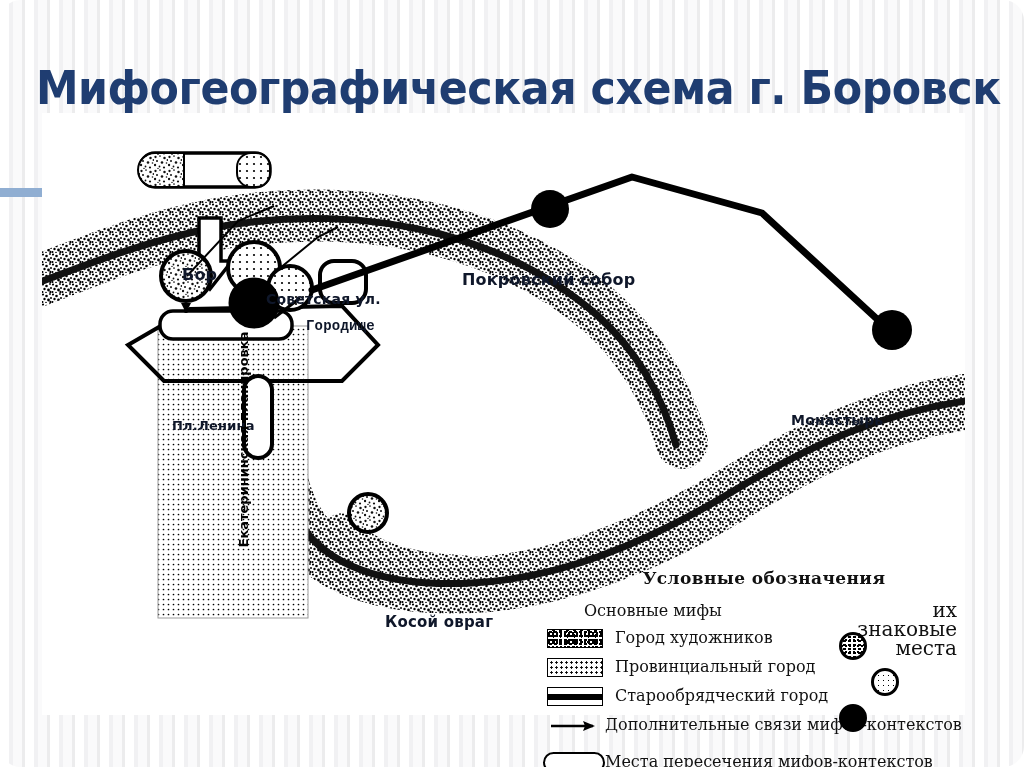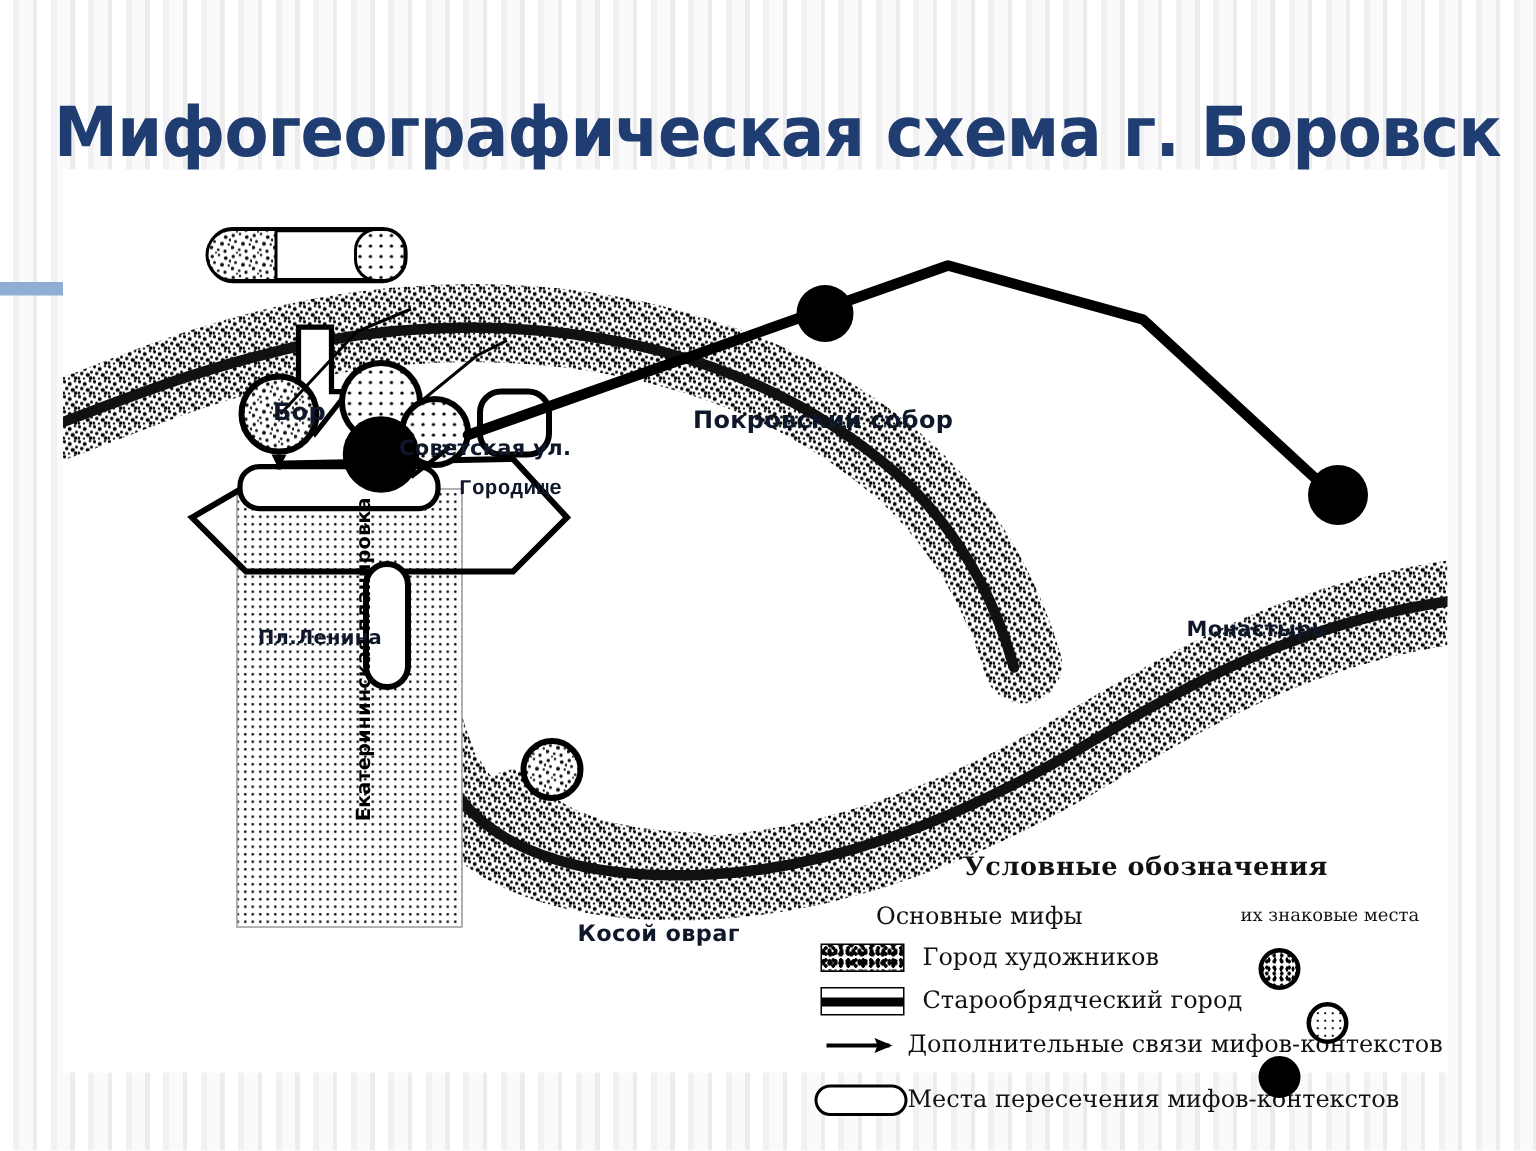--- a/index.html
+++ b/index.html
@@ -20,20 +20,21 @@
     position: relative;
     width: 1024px;
     height: 767px;
     background-color: #f6f6f7;
     background-image:
       repeating-linear-gradient(90deg,
         #ffffff 0px, #ffffff 9px,
         #f1f1f3 9px, #f1f1f3 13px,
         #fafafb 13px, #fafafb 22px,
         #ececed 22px, #ececed 25px);
+    border-radius: 21px;
   }
 
   
   #title {
     position: absolute;
     left: 36px;
     top: 30px;
     width: 940px;
     font-size: 46px;
     line-height: 54px;
@@ -124,21 +125,21 @@
     letter-spacing: 0.4px;
     margin-left: 20px;
   }
   .legend-head-row {
     position: relative;
     height: 24px;
     margin-top: 13px;
     font-size: 16px;
   }
   #legend-head-left  { position: absolute; left: 45px;  top: 0; }
-  #legend-head-right { position: absolute; left: 288px; top: 0; width: 130px; text-align: left; line-height: 19px; font-size: 12px; }
+  #legend-head-right { position: absolute; left: 288px; top: 0; width: 130px; text-align: right; line-height: 19px; font-size: 20px; }
 
   .legend-row {
     position: relative;
     height: 29px;
   }
   .legend-swatch {
     position: absolute;
     left: 8px;
     top: 4px;
     width: 56px;
@@ -368,20 +369,24 @@
       <div class="legend-head-row">
         <div id="legend-head-left">Основные мифы</div>
         <div id="legend-head-right">их знаковые места</div>
       </div>
 
       <div class="legend-row">
         <span class="legend-swatch sw-speckle"></span>
         <span class="legend-text">Город художников</span>
       </div>
 
+      <div class="legend-row">
+        <span class="legend-swatch sw-dots"></span>
+        <span class="legend-text">Провинциальный город</span>
+      </div>
 
       <div class="legend-row">
         <span class="legend-swatch sw-bar"></span>
         <span class="legend-text">Старообрядческий город</span>
       </div>
 
       <div class="legend-row">
         <svg class="legend-arrow" viewBox="0 0 56 16">
           <path d="M 2,8 L 44,8" stroke="#000" stroke-width="2.6" fill="none"></path>
           <path d="M 46,8 L 34,3 L 36,8 L 34,13 Z" fill="#000"></path>

